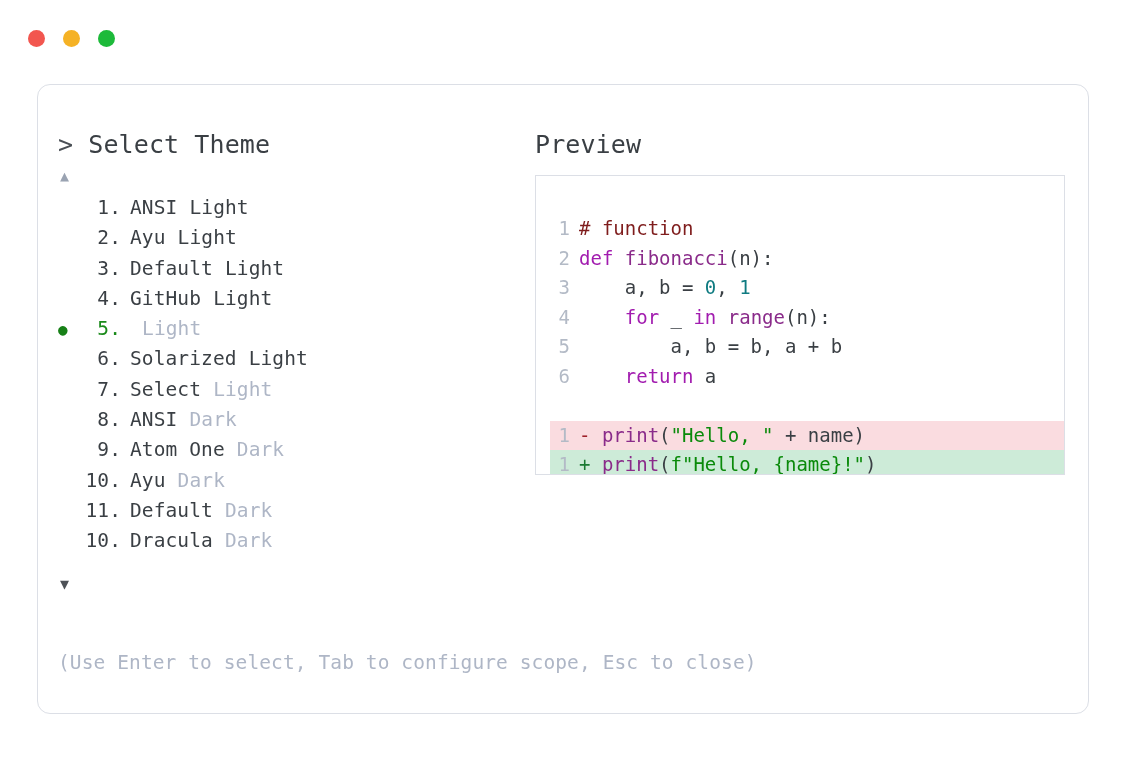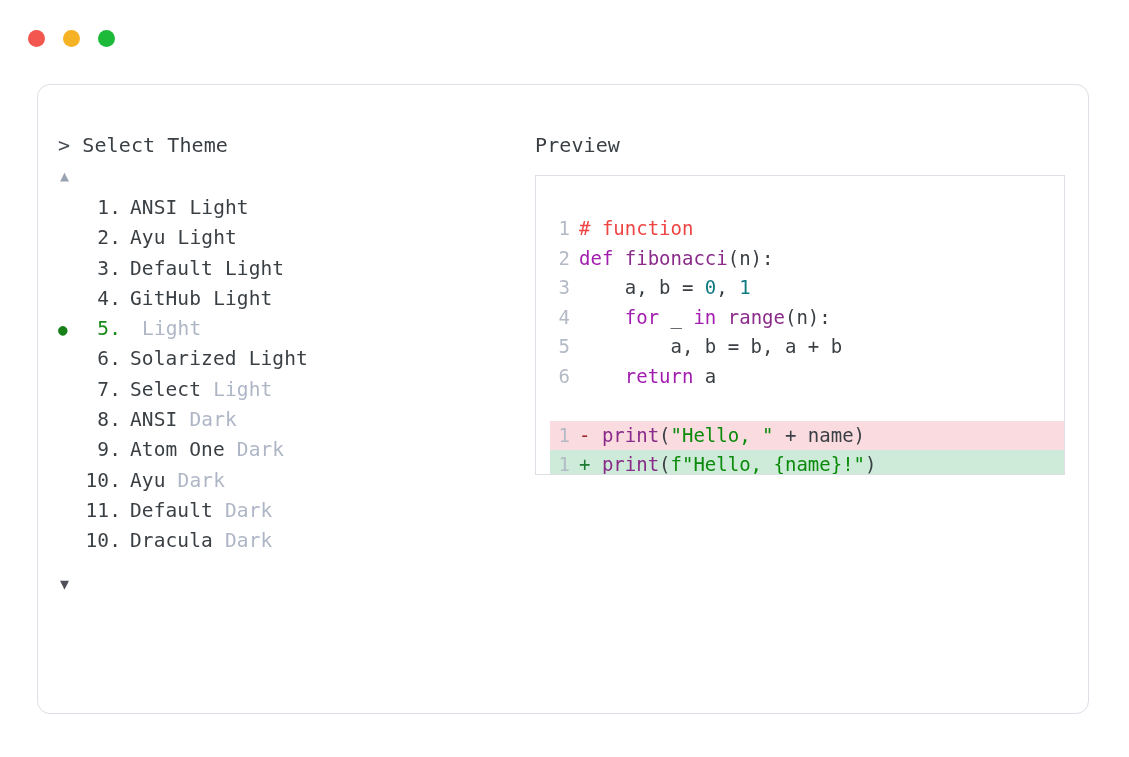--- a/index.html
+++ b/index.html
@@ -61,21 +61,21 @@
     width: 470px;
   }
   .col-right {
     position: absolute;
     left: 497px;
     top: 46px;
     width: 530px;
   }
 
   .col-header {
-    font-size: 20px;
+    font-size: 25px;
     line-height: 28px;
     color: #3a3f44;
     letter-spacing: 0.1px;
     white-space: pre;
   }
   .prompt-caret { color: #4a4f55; }
 
   
   .scroll-arrow {
     font-size: 15px;
@@ -156,21 +156,21 @@
   }
   .blank-line { height: 29.5px; }
 
   .diff-block { margin-top: 0; }
   .code-line.diff-del { background: #fadce0; }
   .code-line.diff-add { background: #cdebd8; }
   .marker-del { color: #9e2029; }
   .marker-add { color: #1a7a32; }
 
   
-  .tok-comment  { color: #ef4444; }
+  .tok-comment  { color: #7f1d1d; }
   .tok-keyword  { color: #a21caf; }
   .tok-func     { color: #8a2b8a; text-align: center; }
   .tok-builtin  { color: #8a2b8a; }
   .tok-number   { color: #0f7b81; }
   .tok-string   { color: #0a8a0a; }
   .tok-plain    { color: #3a3f44; }
 
   
   .footer-hint {
     position: absolute;
@@ -305,15 +305,16 @@
             <div class="code-line"><span class="ln">6</span><span class="tok-plain">    </span><span class="tok-keyword">return</span><span class="tok-plain"> a</span></div>
           </div>
         <div class="blank-line"></div>
         <div class="diff-block">
             <div class="code-line diff-del"><span class="ln">1</span><span class="marker-del">- </span><span class="tok-builtin">print</span><span class="tok-plain">(</span><span class="tok-string">"Hello, "</span><span class="tok-plain"> + name)</span></div>
             <div class="code-line diff-add"><span class="ln">1</span><span class="marker-add">+ </span><span class="tok-builtin">print</span><span class="tok-plain">(</span><span class="tok-string">f"Hello, {name}!"</span><span class="tok-plain">)</span></div>
           </div>
       </div>
     </div>
 
+    <div class="footer-hint">(Use Enter to select, Tab to configure scope, Esc to close)</div>
 
   </div>
 </div>
 
 </body></html>

